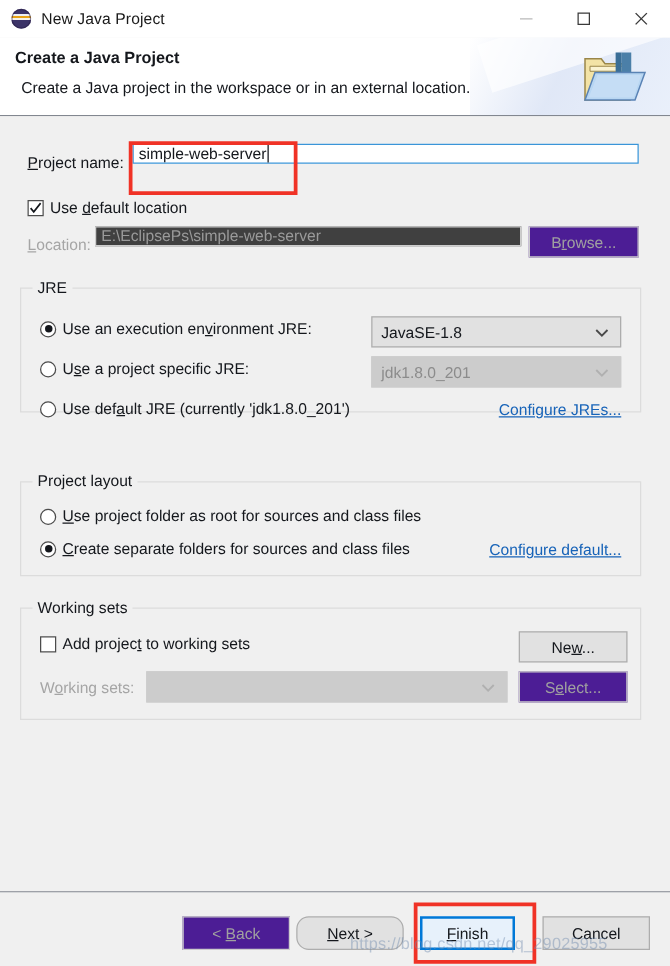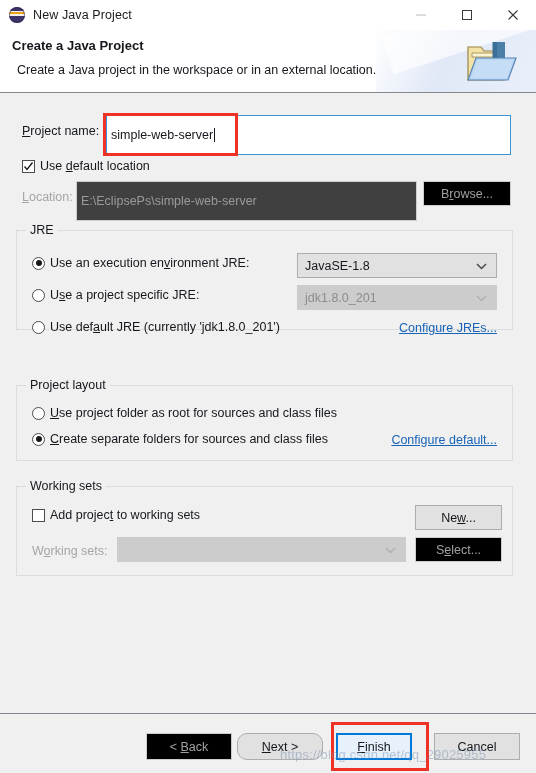--- a/index.html
+++ b/index.html
@@ -136,21 +136,21 @@
   
   .textfield {
     box-sizing: border-box;
     background: #ffffff;
     border: 1px solid #3a95d8;
     font-size: 12.5px;
     color: #14171c;
     padding: 0 4px;
     display: flex;
     align-items: center;
-    height: 40px;
+    height: 16px;
   }
   .textfield.disabled {
     background: #404040;
     border: 1px solid #cdcdcd;
     color: #9a9a9a;
   }
   .caret {
     display: inline-block;
     width: 1px;
     height: 14px;
@@ -164,21 +164,21 @@
     background: #e1e1e1;
     border: 1px solid #adadad;
     font-size: 12.5px;
     color: #14171c;
     display: flex;
     align-items: center;
     justify-content: center;
     height: 25px;
     cursor: default;
   }
-  .btn.disabled { color: #a0a0a0; border-color: #cccccc; background: #000000; }
+  .btn.disabled { color: #a0a0a0; border-color: #cccccc; background: #4c1d95; }
   .btn.focused {
     border: 2px solid #0078d7;
     background: #e7f1fb;
   }
 
   
   .combo {
     box-sizing: border-box;
     background: #e1e1e1;
     border: 1px solid #adadad;

